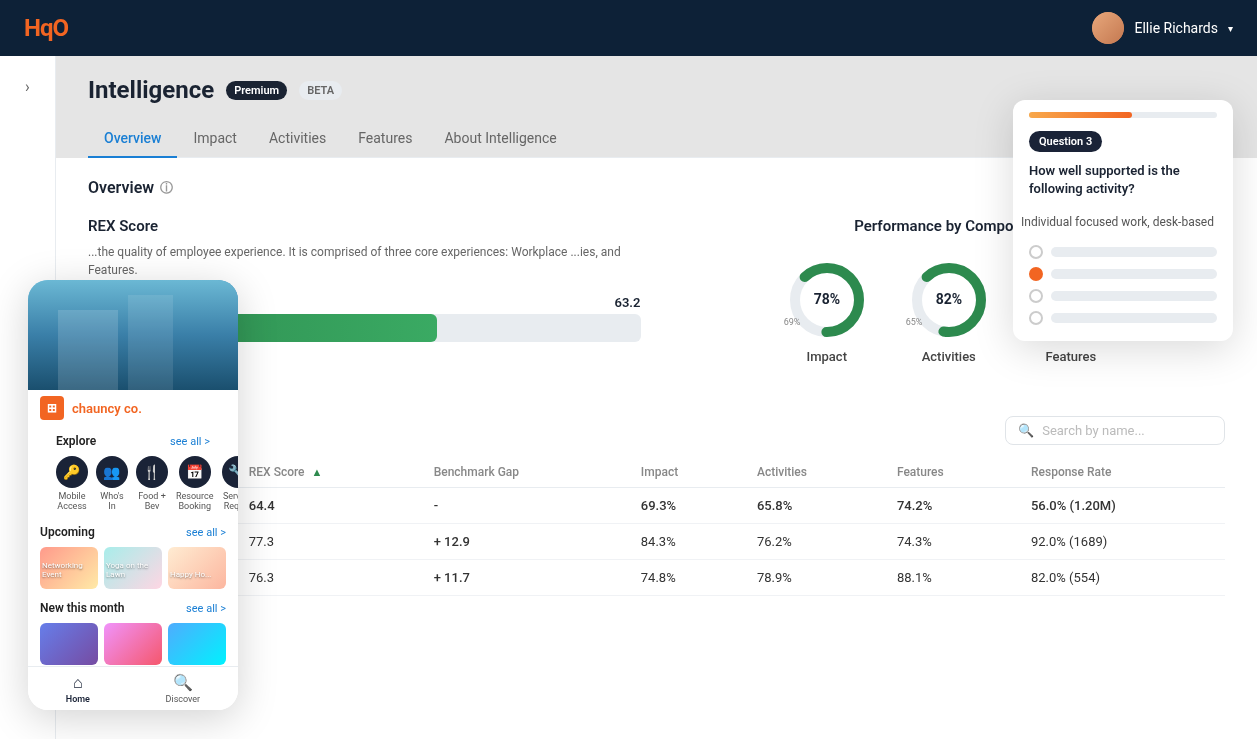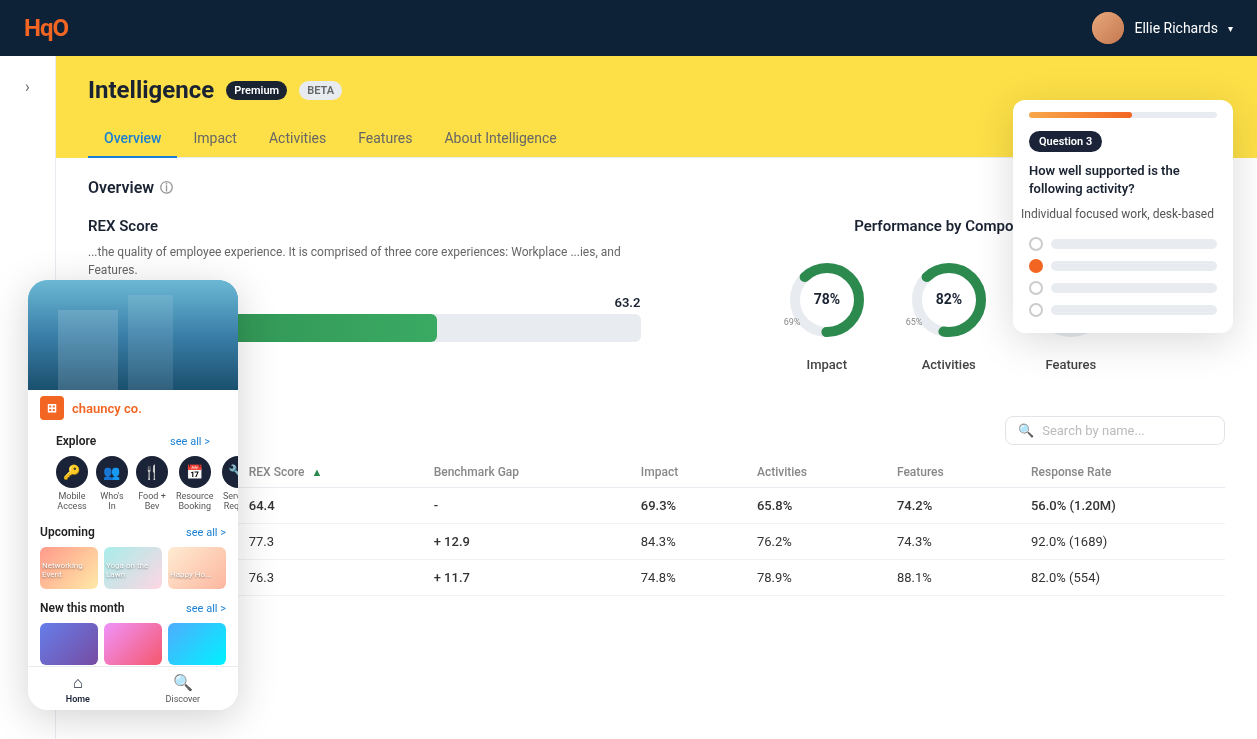--- a/index.html
+++ b/index.html
@@ -90,21 +90,21 @@
     
     .content {
       flex: 1;
       overflow: auto;
       background: white;
     }
 
     
     .page-header {
       padding: 20px 32px 0;
-      background: #fde047;
+      background: #e5e5e5;
     }
     .page-title-row {
       display: flex;
       align-items: center;
       gap: 12px;
       margin-bottom: 16px;
     }
     .page-title {
       font-size: 24px;
       font-weight: 700;
@@ -233,21 +233,21 @@
     }
     .donut-row {
       display: flex;
       justify-content: center;
       gap: 32px;
     }
     .donut-item {
       display: flex;
       flex-direction: column;
       align-items: center;
-      gap: 12px;
+      gap: 4px;
     }
     .donut-svg {
       width: 90px;
       height: 90px;
     }
     .donut-label {
       font-size: 13px;
       color: #444;
       font-weight: 500;
     }
@@ -500,21 +500,21 @@
       padding: 4px 10px;
       border-radius: 12px;
       display: inline-block;
       margin: 0 16px 10px;
     }
     .survey-question-text {
       font-size: 13px;
       font-weight: 600;
       color: #1a2332;
       padding: 0 16px;
-      margin-bottom: 8px;
+      margin-bottom: 16px;
       line-height: 1.4;
     }
     .survey-sub-text {
       font-size: 12px;
       color: #555;
       padding: 0 8px;
       margin-bottom: 14px;
       line-height: 1.4;
     }
     .survey-options {

